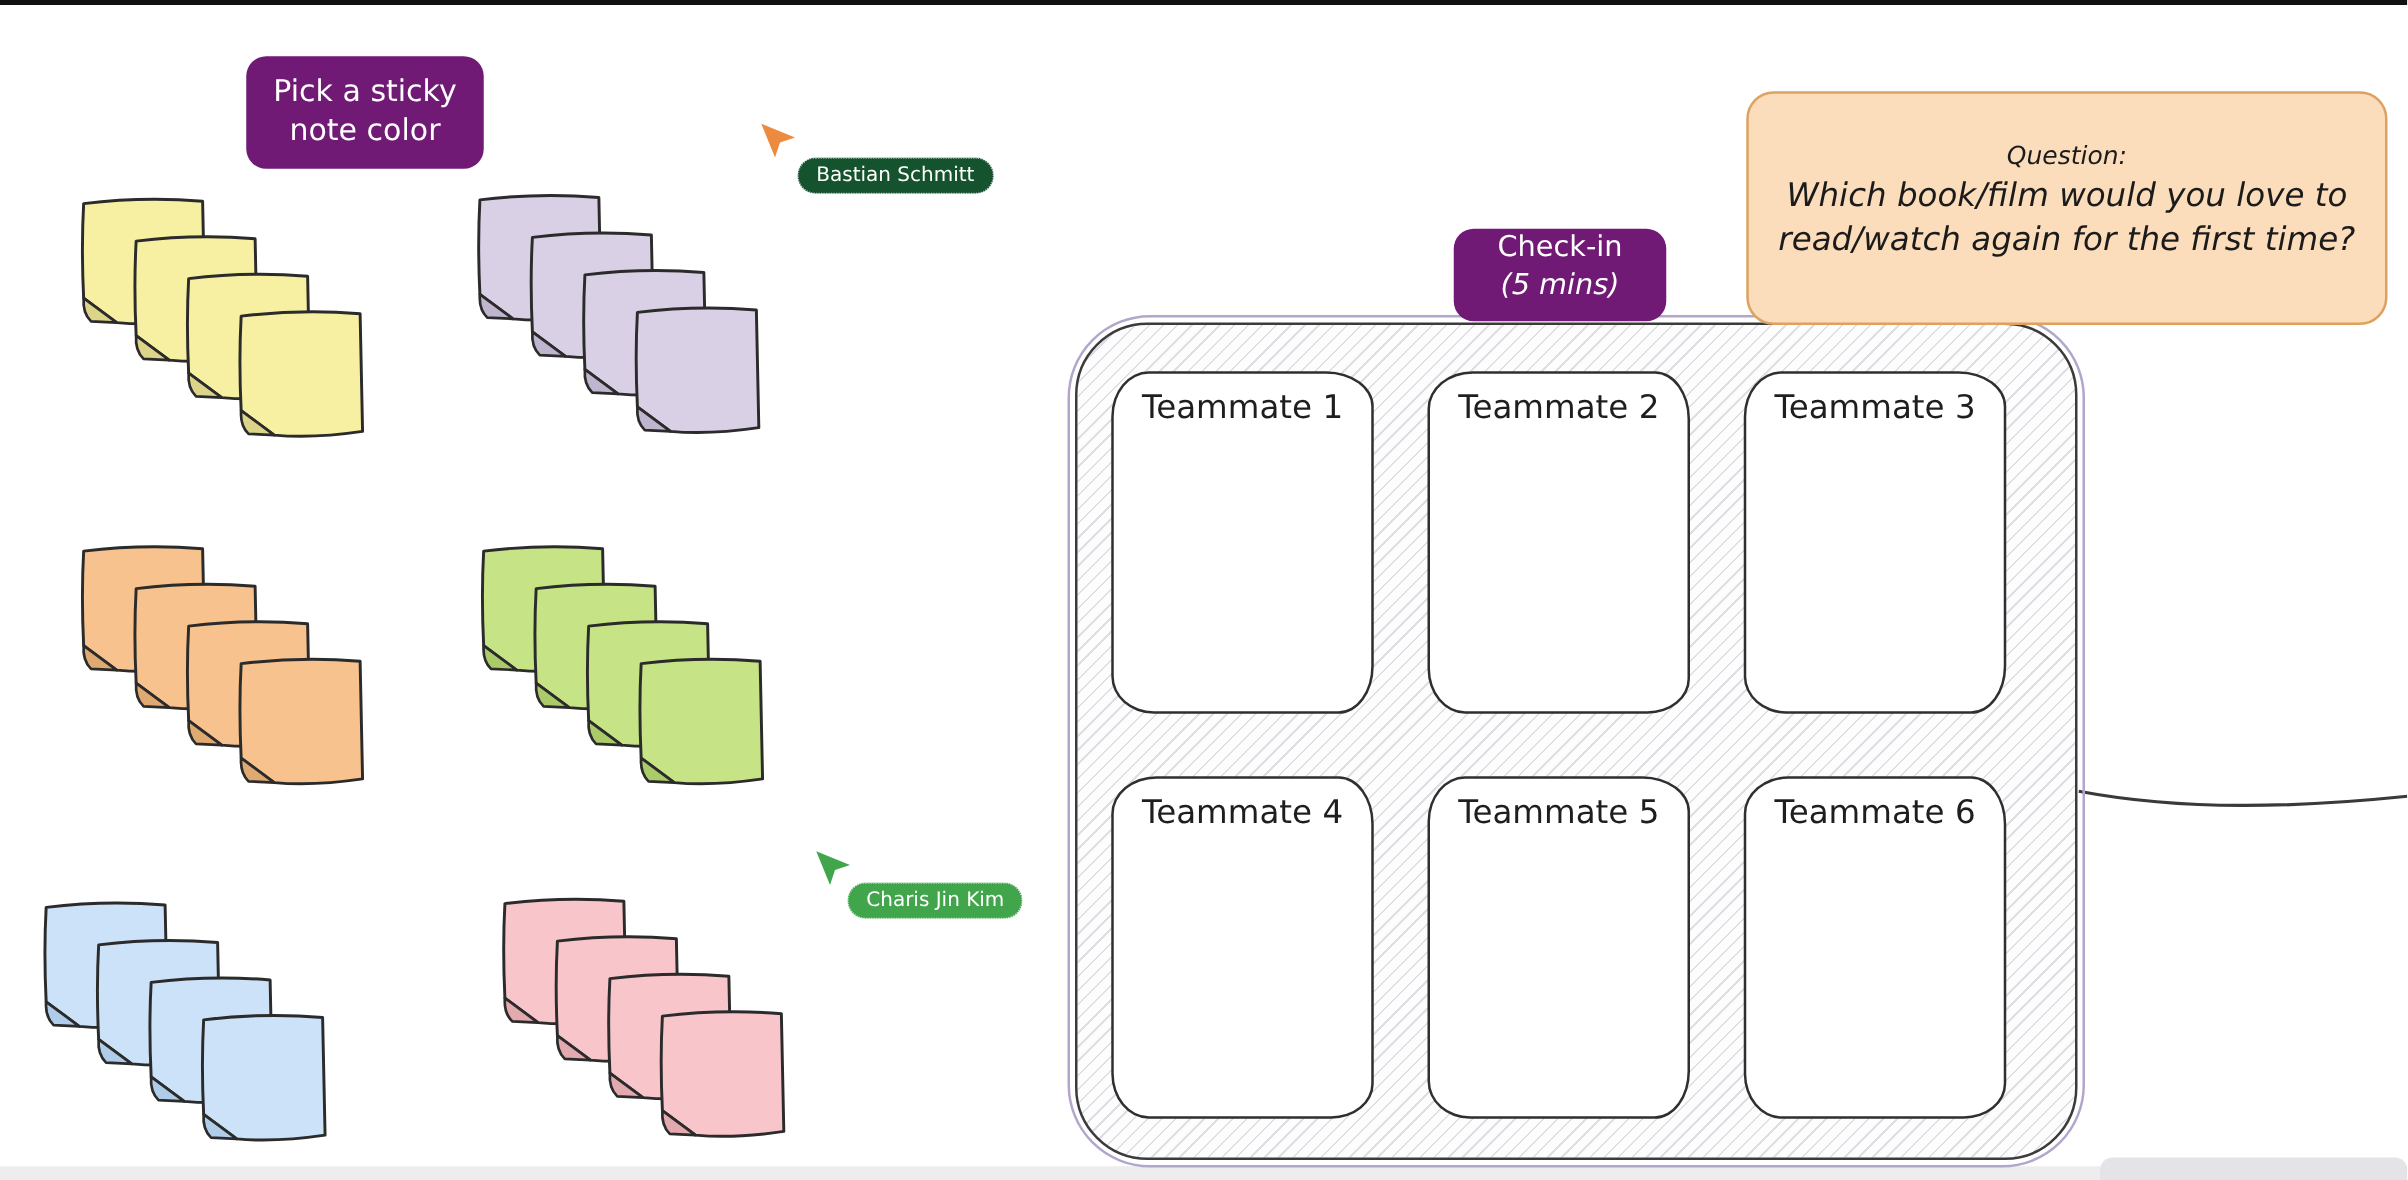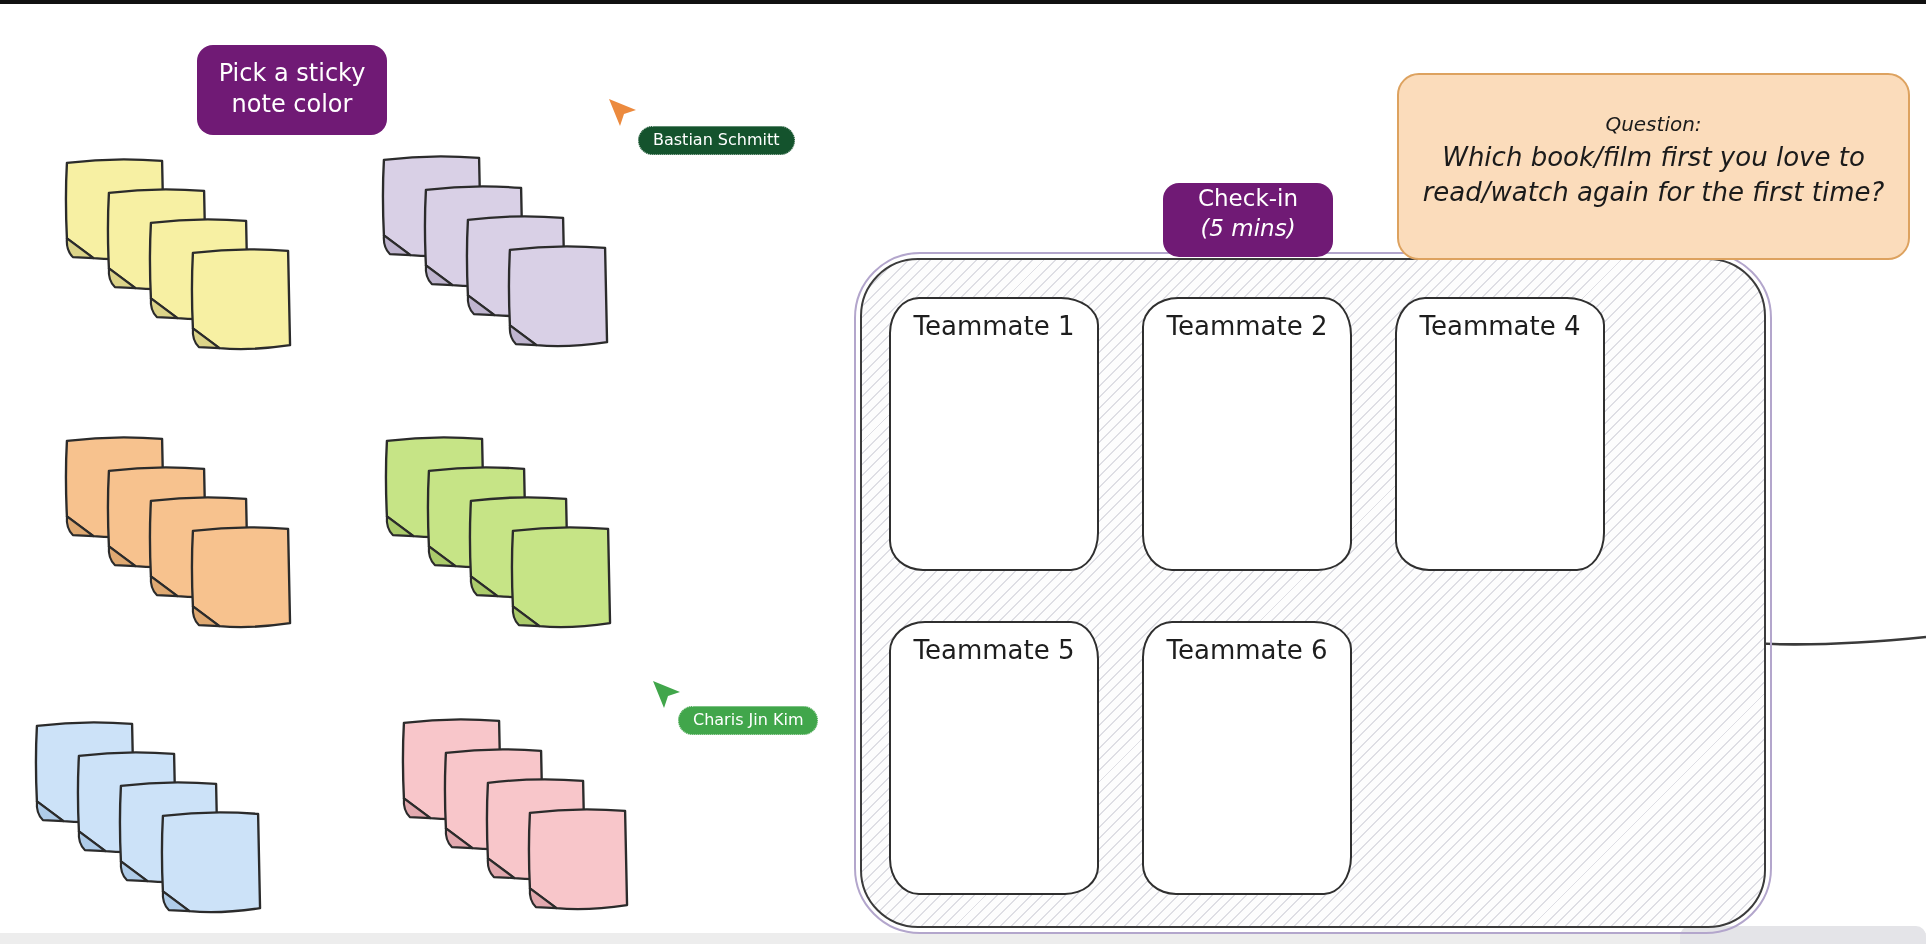--- a/index.html
+++ b/index.html
@@ -27,21 +27,21 @@
   .question-card{
     position:absolute;left:1397px;top:73px;width:513px;height:187px;box-sizing:border-box;
     background:#FBDCBB;border:2px solid #DDA25F;border-radius:22px;z-index:7;
     color:#1b1b1b;text-align:center;font-style:italic;padding-top:33px;
   }
   .question-card .q-title{font-size:20px;line-height:32px;}
   .question-card .q-line{font-size:26px;line-height:35px;}
 
   
   .big-frame{
-    position:absolute;left:860px;top:258px;width:906px;height:670px;box-sizing:border-box;
+    position:absolute;left:860px;top:258px;width:802px;height:670px;box-sizing:border-box;
     border:2.5px solid #3b3b3b;border-radius:58px;z-index:2;
     background:
       repeating-linear-gradient(135deg,#dedee4 0 1.4px,transparent 1.4px 8px),
       #fdfdfd;
   }
   .big-frame::before{
     content:"";position:absolute;inset:-8px;border:2px solid #b3a6cc;
     border-radius:66px;pointer-events:none;
   }
   .tgrid{
@@ -193,28 +193,29 @@
       </div>
     </div>
 
   <div class="purple-tag tag-checkin">
     <div>Check-in</div>
     <div class="it">(5 mins)</div>
   </div>
 
   <div class="question-card">
     <div class="q-title">Question:</div>
-    <div class="q-line">Which book/film first you love to</div>
+    <div class="q-line">Which book/film would you love to</div>
     <div class="q-line">read/watch again for the first time?</div>
   </div>
 
   <div class="big-frame">
     <div class="tgrid" id="tgrid">
         <div class="tbox"><span>Teammate 1</span></div>
         <div class="tbox"><span>Teammate 2</span></div>
+        <div class="tbox"><span>Teammate 3</span></div>
         <div class="tbox"><span>Teammate 4</span></div>
         <div class="tbox"><span>Teammate 5</span></div>
         <div class="tbox"><span>Teammate 6</span></div>
       </div>
   </div>
 
   <svg class="connector" width="268" height="70">
     <path d="M 5 33 C 90 49, 180 46, 268 37" fill="none" stroke="#3a3a3a" stroke-width="2.6"></path>
   </svg>
 

